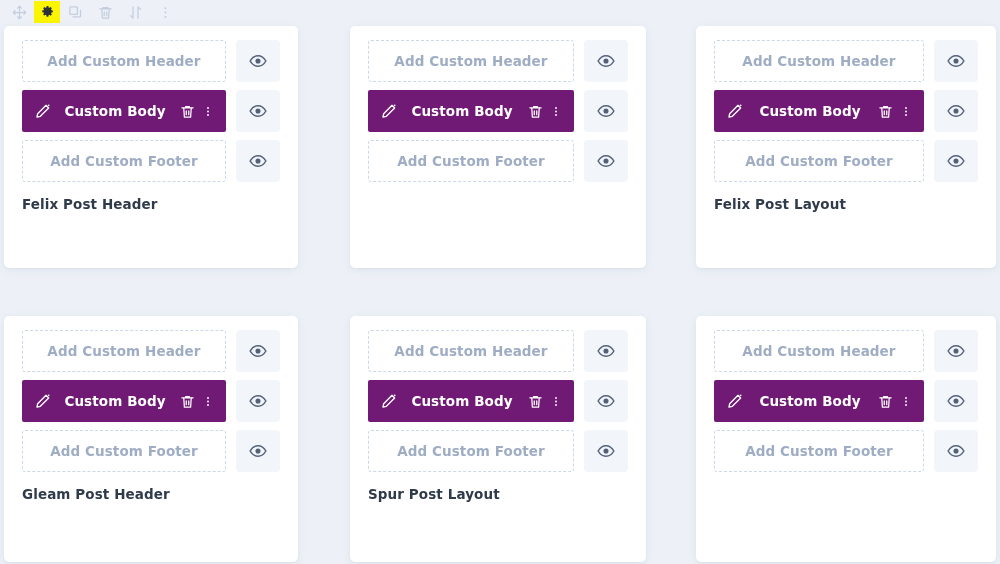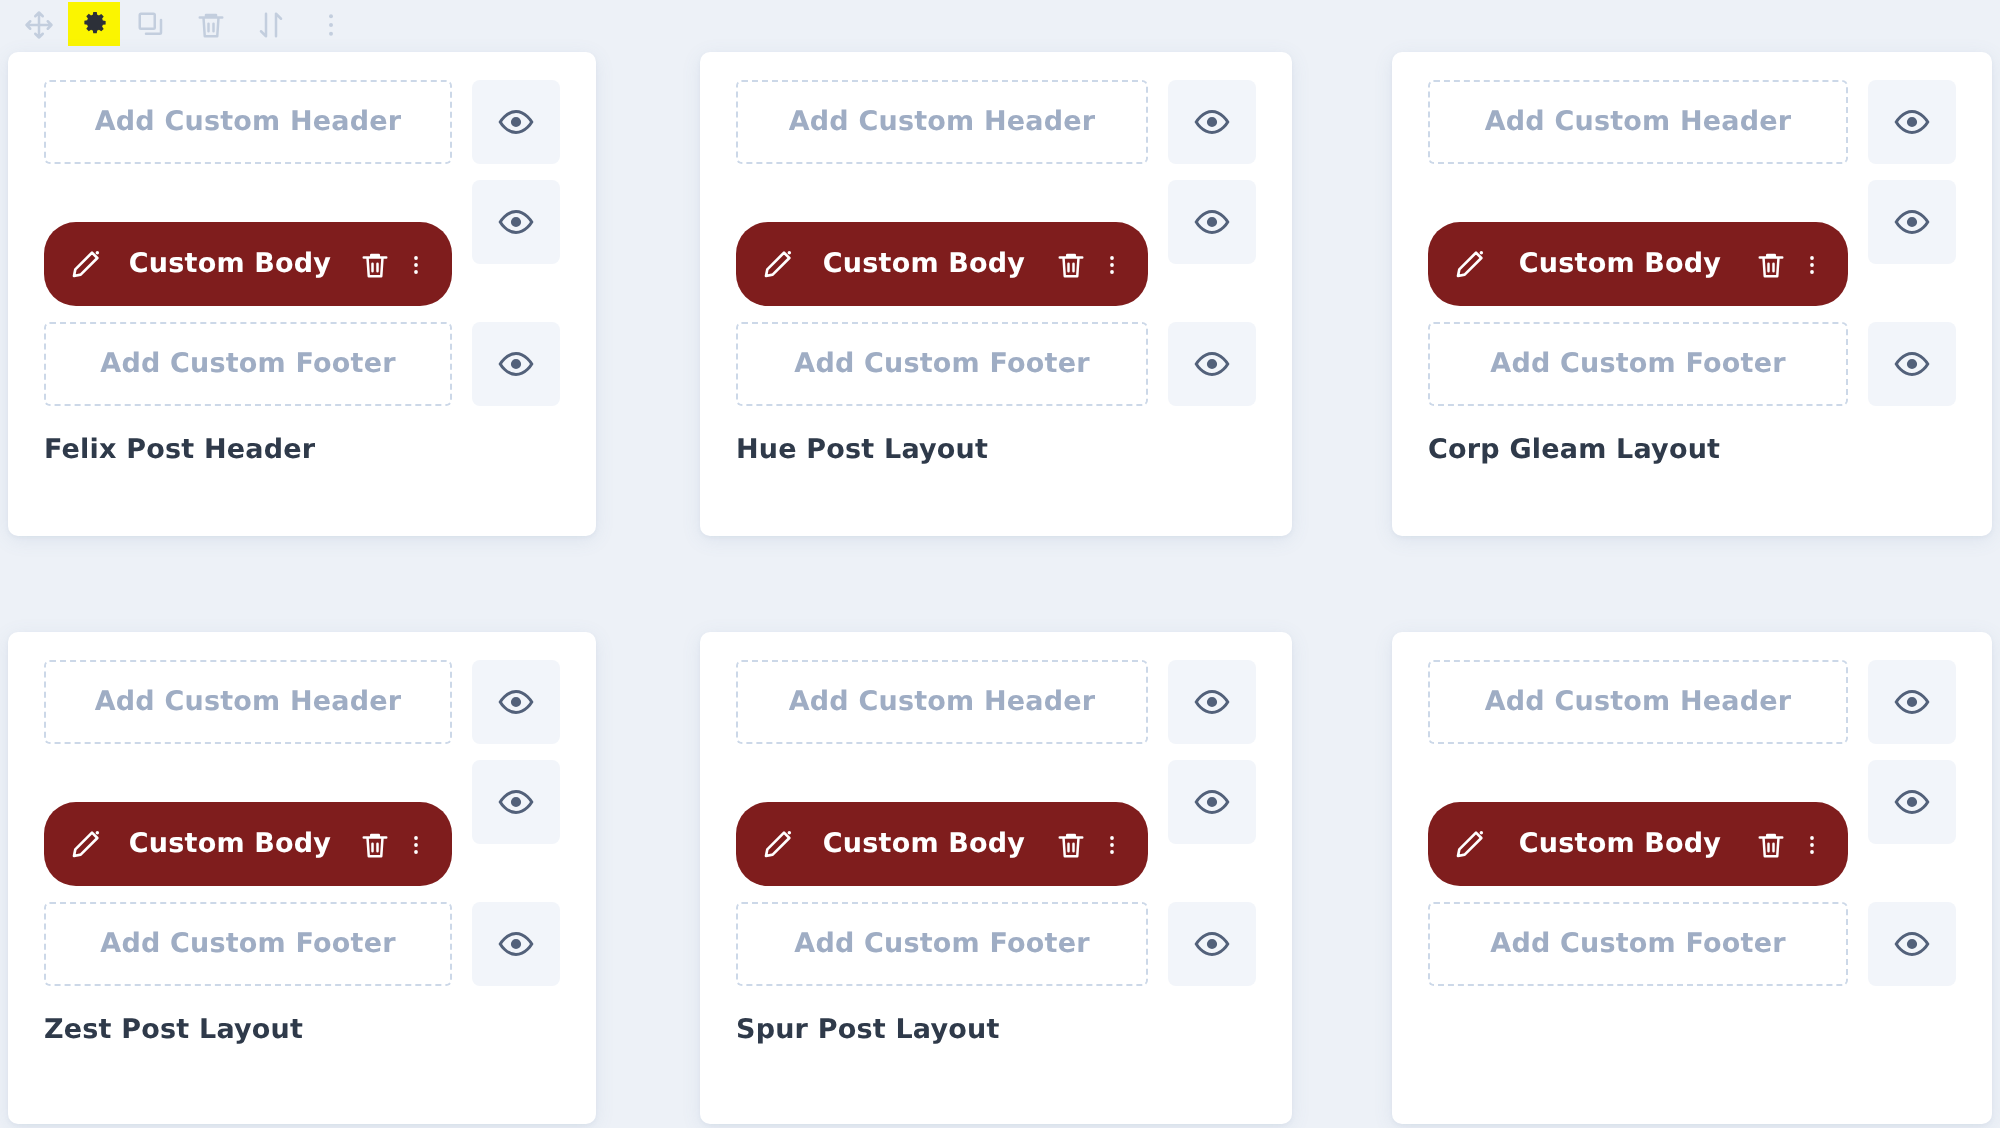--- a/index.html
+++ b/index.html
@@ -94,27 +94,26 @@
     font-size: 13.5px;
     font-weight: 600;
     letter-spacing: 0.1px;
     background: #ffffff;
   }
 
   
   .slot-filled {
     flex: 1;
     height: 42px;
-    background: #7f1d1d;
-    border-radius: 16px;
+    background: #701a75;
+    border-radius: 2px;
     display: flex;
     align-items: center;
     padding: 0 12px;
     gap: 6px;
-    margin-top: 21px;
   }
 
   .slot-filled .pencil {
     width: 18px;
     height: 18px;
     color: #ffffff;
     flex: 0 0 auto;
     display: flex;
     align-items: center;
     justify-content: center;
@@ -308,21 +307,20 @@
     </div>
     <div class="row">
       <div class="slot-placeholder">Add Custom Footer</div>
       <div class="eye-btn">
         <svg width="18" height="18" viewBox="0 0 24 24" fill="none" stroke="currentColor" stroke-width="2">
             <path d="M1.5 12S5.5 5 12 5s10.5 7 10.5 7-4 7-10.5 7S1.5 12 1.5 12z"></path>
             <circle cx="12" cy="12" r="2.4" fill="currentColor"></circle>
           </svg>
       </div>
     </div>
-    <div class="card-title">Hue Post Layout</div>
   </div>
 
   <div class="card c3 r1">
     <div class="row">
       <div class="slot-placeholder">Add Custom Header</div>
       <div class="eye-btn">
         <svg width="18" height="18" viewBox="0 0 24 24" fill="none" stroke="currentColor" stroke-width="2">
             <path d="M1.5 12S5.5 5 12 5s10.5 7 10.5 7-4 7-10.5 7S1.5 12 1.5 12z"></path>
             <circle cx="12" cy="12" r="2.4" fill="currentColor"></circle>
           </svg>
@@ -360,21 +358,21 @@
     </div>
     <div class="row">
       <div class="slot-placeholder">Add Custom Footer</div>
       <div class="eye-btn">
         <svg width="18" height="18" viewBox="0 0 24 24" fill="none" stroke="currentColor" stroke-width="2">
             <path d="M1.5 12S5.5 5 12 5s10.5 7 10.5 7-4 7-10.5 7S1.5 12 1.5 12z"></path>
             <circle cx="12" cy="12" r="2.4" fill="currentColor"></circle>
           </svg>
       </div>
     </div>
-    <div class="card-title">Corp Gleam Layout</div>
+    <div class="card-title">Felix Post Layout</div>
   </div>
 
   <div class="card c1 r2">
     <div class="row">
       <div class="slot-placeholder">Add Custom Header</div>
       <div class="eye-btn">
         <svg width="18" height="18" viewBox="0 0 24 24" fill="none" stroke="currentColor" stroke-width="2">
             <path d="M1.5 12S5.5 5 12 5s10.5 7 10.5 7-4 7-10.5 7S1.5 12 1.5 12z"></path>
             <circle cx="12" cy="12" r="2.4" fill="currentColor"></circle>
           </svg>
@@ -412,21 +410,21 @@
     </div>
     <div class="row">
       <div class="slot-placeholder">Add Custom Footer</div>
       <div class="eye-btn">
         <svg width="18" height="18" viewBox="0 0 24 24" fill="none" stroke="currentColor" stroke-width="2">
             <path d="M1.5 12S5.5 5 12 5s10.5 7 10.5 7-4 7-10.5 7S1.5 12 1.5 12z"></path>
             <circle cx="12" cy="12" r="2.4" fill="currentColor"></circle>
           </svg>
       </div>
     </div>
-    <div class="card-title">Zest Post Layout</div>
+    <div class="card-title">Gleam Post Header</div>
   </div>
 
   <div class="card c2 r2">
     <div class="row">
       <div class="slot-placeholder">Add Custom Header</div>
       <div class="eye-btn">
         <svg width="18" height="18" viewBox="0 0 24 24" fill="none" stroke="currentColor" stroke-width="2">
             <path d="M1.5 12S5.5 5 12 5s10.5 7 10.5 7-4 7-10.5 7S1.5 12 1.5 12z"></path>
             <circle cx="12" cy="12" r="2.4" fill="currentColor"></circle>
           </svg>

